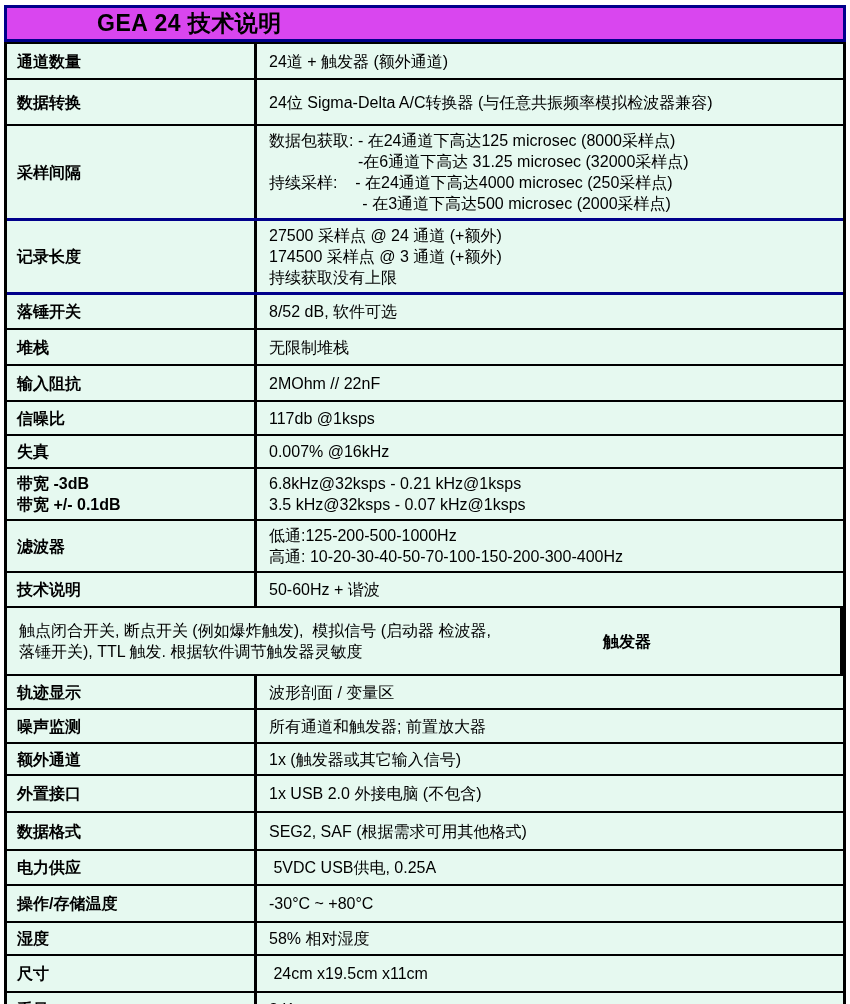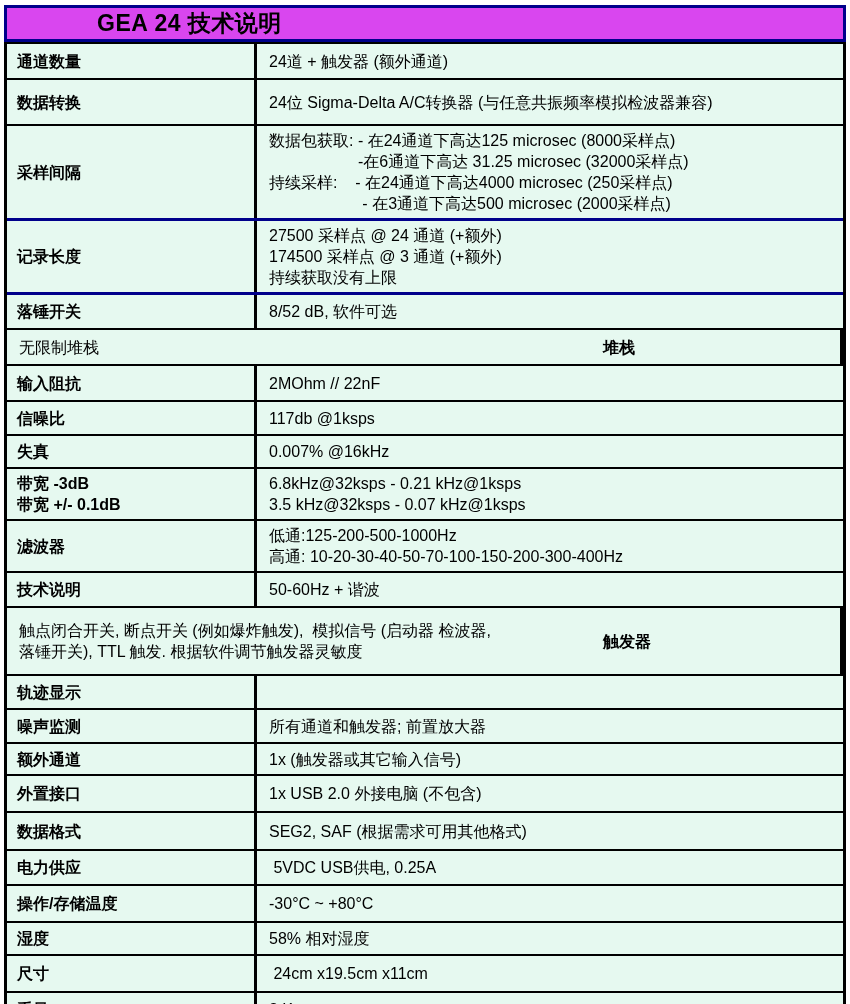--- a/index.html
+++ b/index.html
@@ -98,22 +98,22 @@
 174500 采样点 @ 3 通道 (+额外)
 持续获取没有上限</div>
     </div>
 
     <div class="row" style="min-height:33px">
       <div class="cell label">落锤开关</div>
       <div class="cell value">8/52 dB, 软件可选</div>
     </div>
 
     <div class="row" style="min-height:34px">
+      <div class="cell label">堆栈</div>
       <div class="cell value">无限制堆栈</div>
-      <div class="cell label">堆栈</div>
     </div>
 
     <div class="row" style="min-height:34px">
       <div class="cell label">输入阻抗</div>
       <div class="cell value">2MOhm // 22nF</div>
     </div>
 
     <div class="row" style="min-height:32px">
       <div class="cell label">信噪比</div>
       <div class="cell value">117db @1ksps</div>
@@ -143,20 +143,21 @@
     </div>
 
     <div class="row" style="min-height:66px">
       <div class="cell value">触点闭合开关, 断点开关 (例如爆炸触发),  模拟信号 (启动器 检波器,
 落锤开关), TTL 触发. 根据软件调节触发器灵敏度</div>
       <div class="cell label">触发器</div>
     </div>
 
     <div class="row" style="min-height:32px">
       <div class="cell label">轨迹显示</div>
+      <div class="cell value">波形剖面 / 变量区</div>
     </div>
 
     <div class="row" style="min-height:32px">
       <div class="cell label">噪声监测</div>
       <div class="cell value">所有通道和触发器; 前置放大器</div>
     </div>
 
     <div class="row" style="min-height:30px">
       <div class="cell label">额外通道</div>
       <div class="cell value">1x (触发器或其它输入信号)</div>

